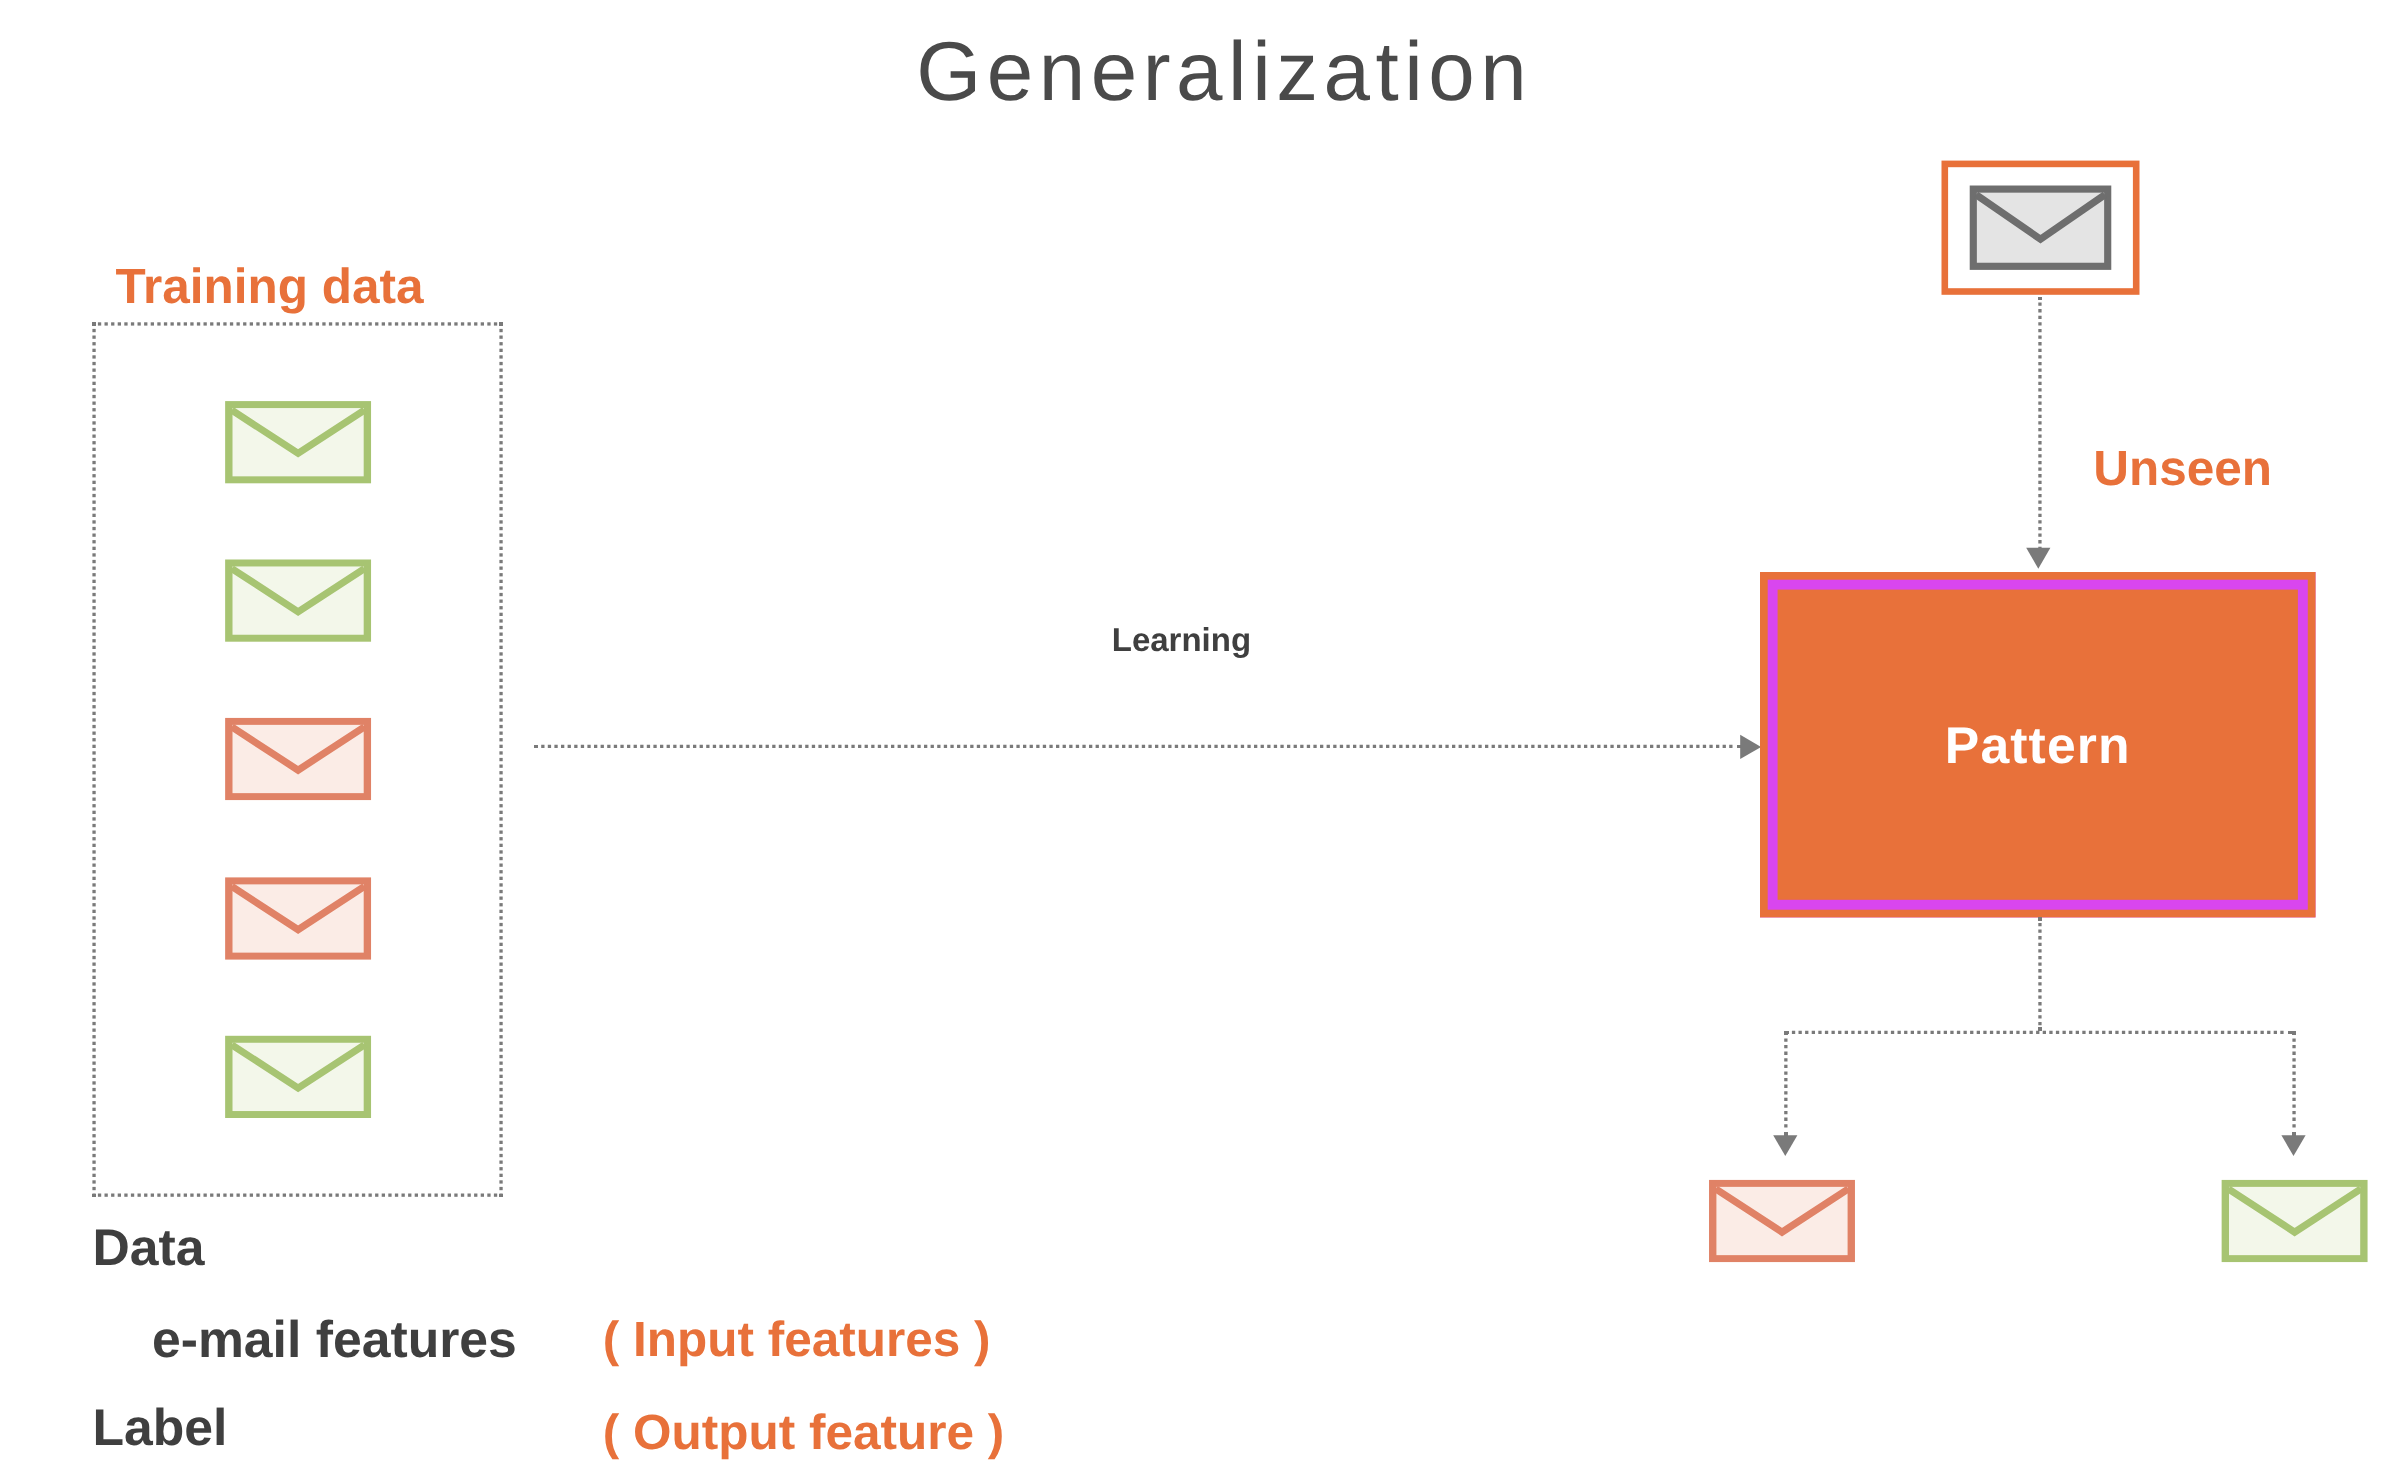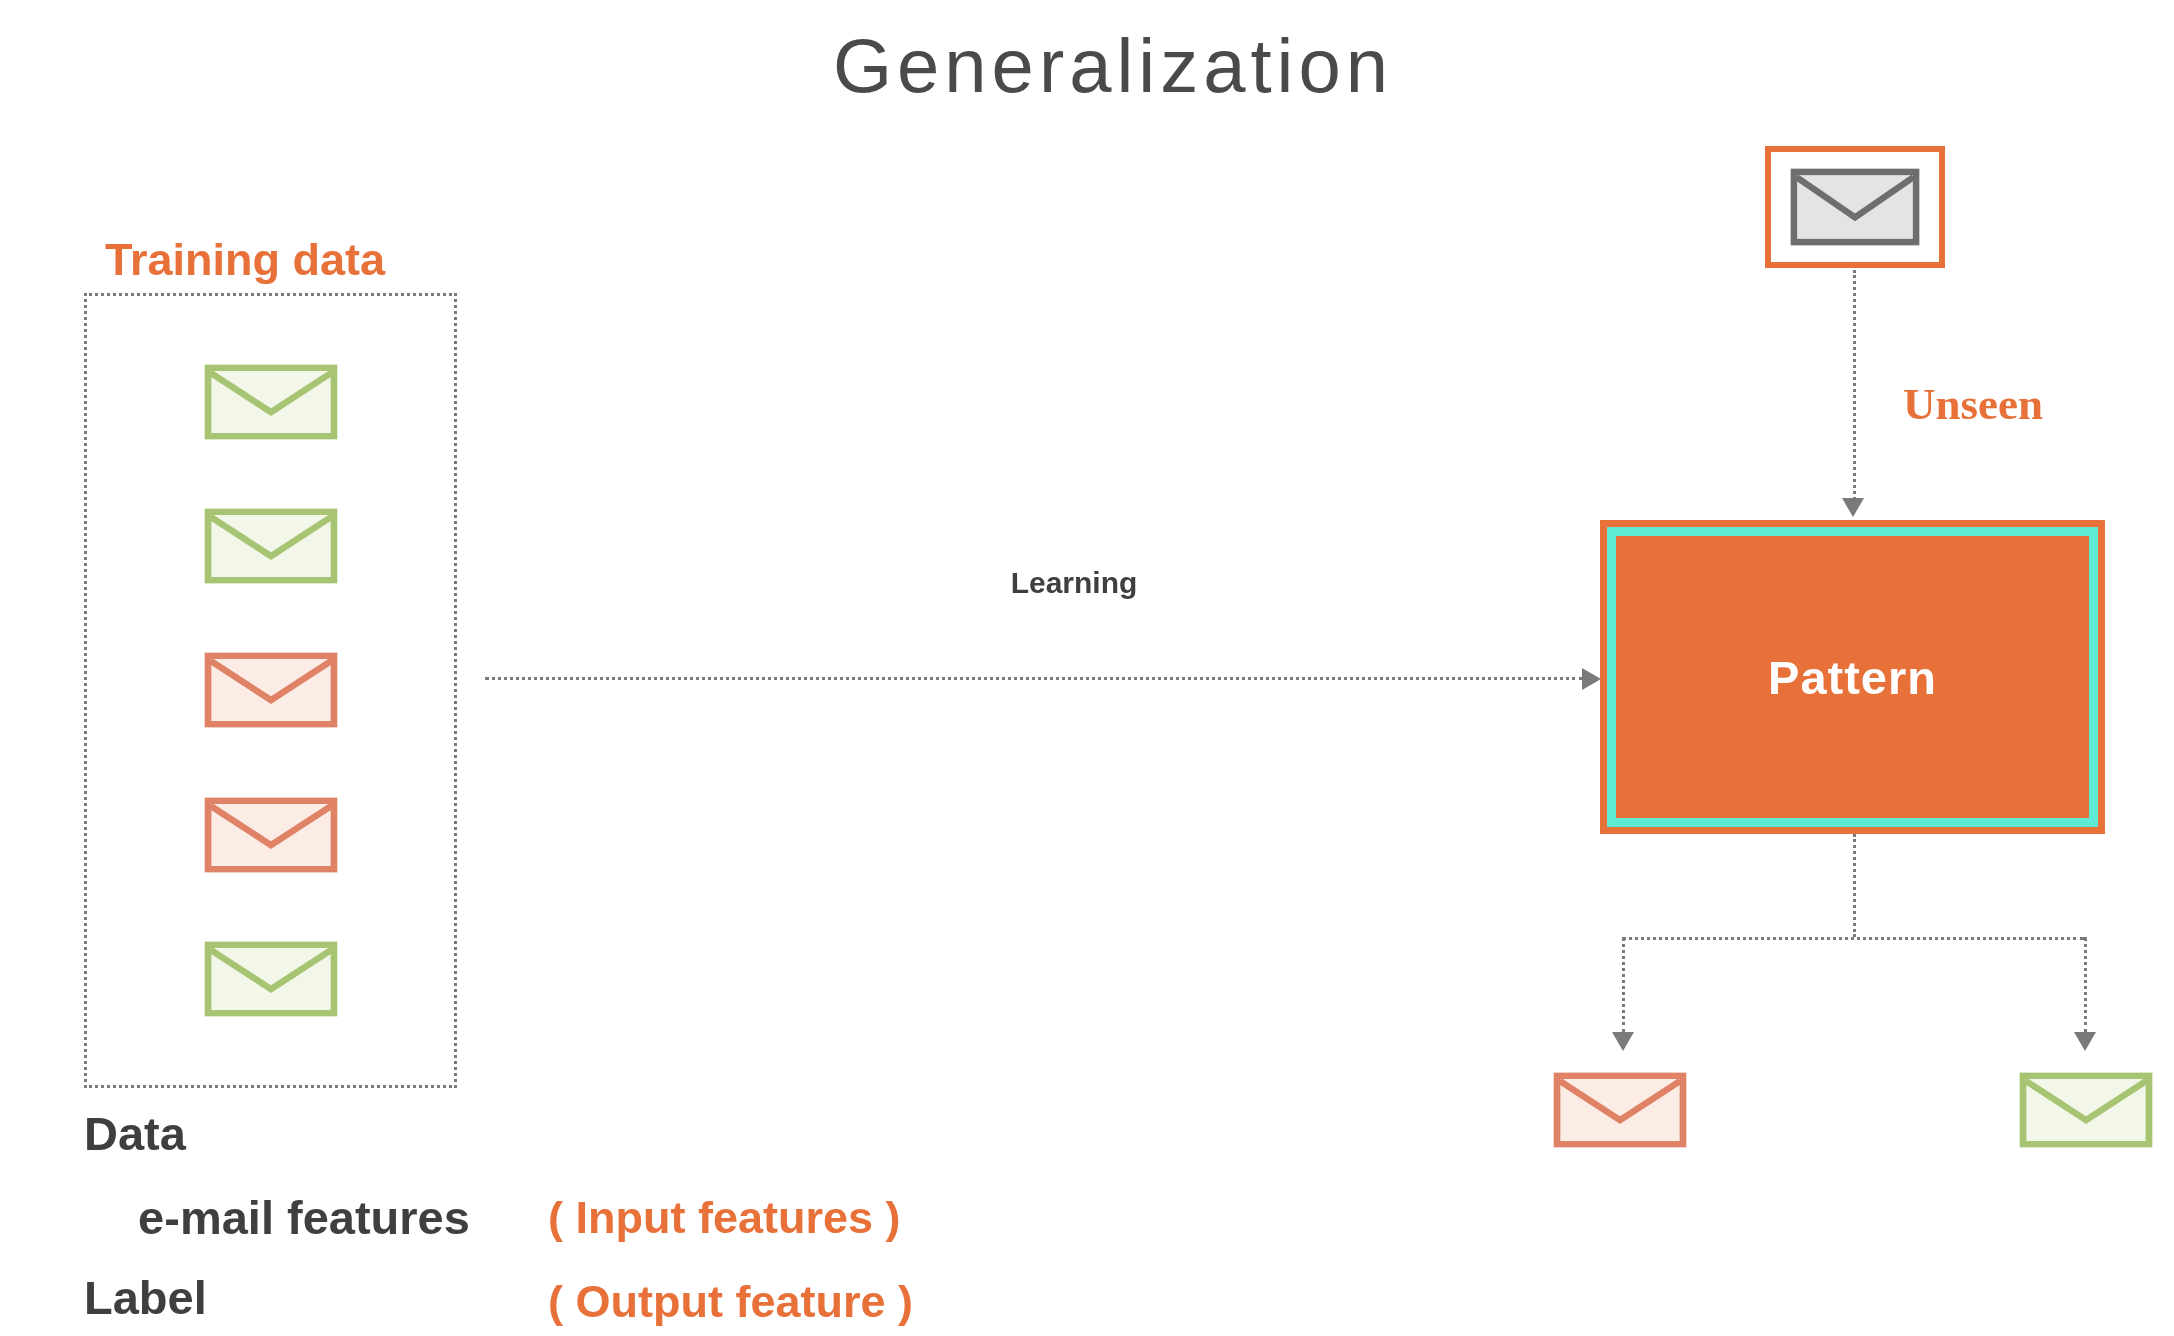--- a/index.html
+++ b/index.html
@@ -70,21 +70,21 @@
     left: 1765px; top: 146px; width: 180px; height: 122px;
     border: 6px solid var(--orange, #E8713A);
     box-sizing: border-box; background: #ffffff;
     display: flex; align-items: center; justify-content: center;
   }
   .unseen-box .envelope { width: 130px; height: 78px; }
 
   .pattern-outer {
     left: 1600px; top: 520px; width: 505px; height: 314px;
     border: 7px solid var(--orange, #E8713A);
-    box-sizing: border-box; background: #5eead4; padding: 9px;
+    box-sizing: border-box; background: #d946ef; padding: 9px;
   }
   .pattern-inner {
     width: 100%; height: 100%; box-sizing: border-box;
     background: var(--orange, #E8713A);
     display: flex; align-items: center; justify-content: center;
   }
   .pattern-inner span {
     color: #ffffff; font-weight: bold; font-size: 47px; letter-spacing: 1px;
   }
 </style>
@@ -136,21 +136,21 @@
   <div class="envelope" style="--env-stroke: #6E6E6E; --env-fill: #E4E4E4;">
     <svg viewBox="0 0 100 60" preserveAspectRatio="none">
         <rect x="3" y="3" width="94" height="54"></rect>
         <polyline points="5,7 50,38 95,7"></polyline>
       </svg>
   </div>
 </div>
 
 <div class="abs dotted-v" style="left:1853px; top:270px; height:230px;"></div>
 <div class="abs arrow-down" style="left:1842px; top:498px;"></div>
-<div class="abs orange-label" style="left:1903px; top:378px;font-family:Liberation Serif, serif;">Unseen</div>
+<div class="abs orange-label" style="left:1903px; top:400px;">Unseen</div>
 
 <div class="abs pattern-outer">
   <div class="pattern-inner">
     <span>Pattern</span>
   </div>
 </div>
 
 <div class="abs dotted-v" style="left:1853px; top:834px; height:103px;"></div>
 <div class="abs dotted-h" style="left:1622px; top:937px; width:462px;"></div>
 <div class="abs dotted-v" style="left:1622px; top:937px; height:96px;"></div>

